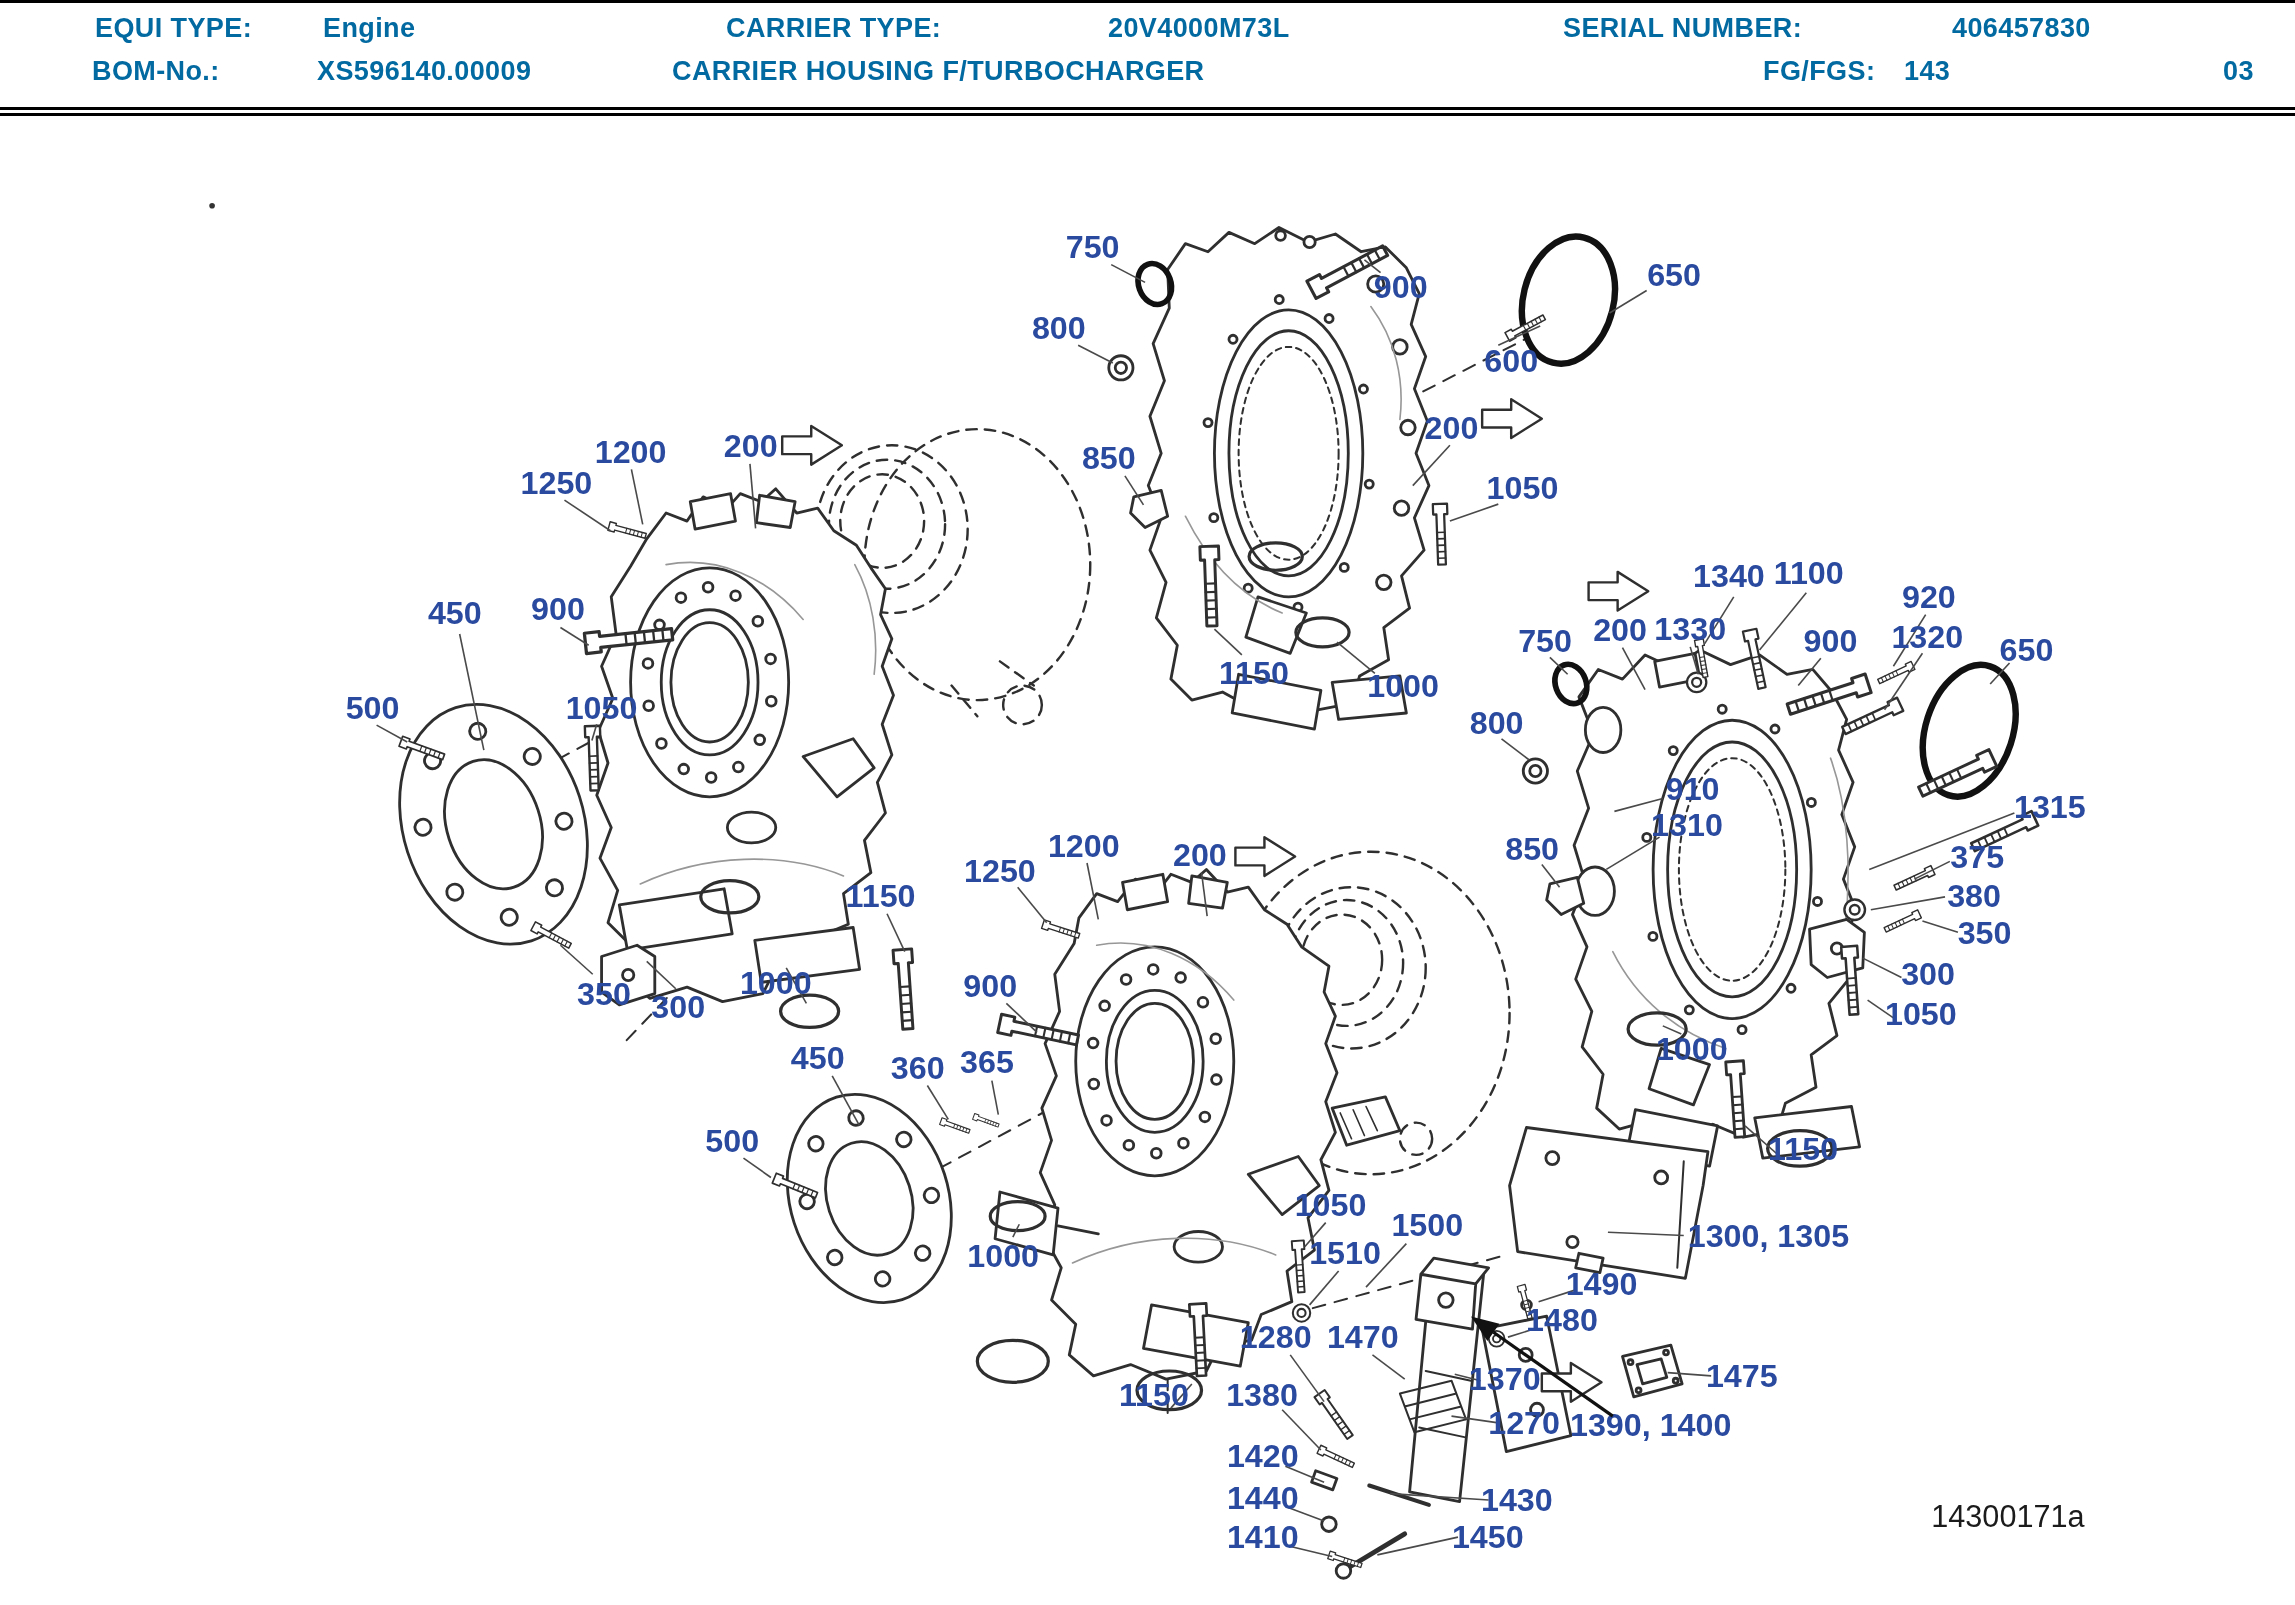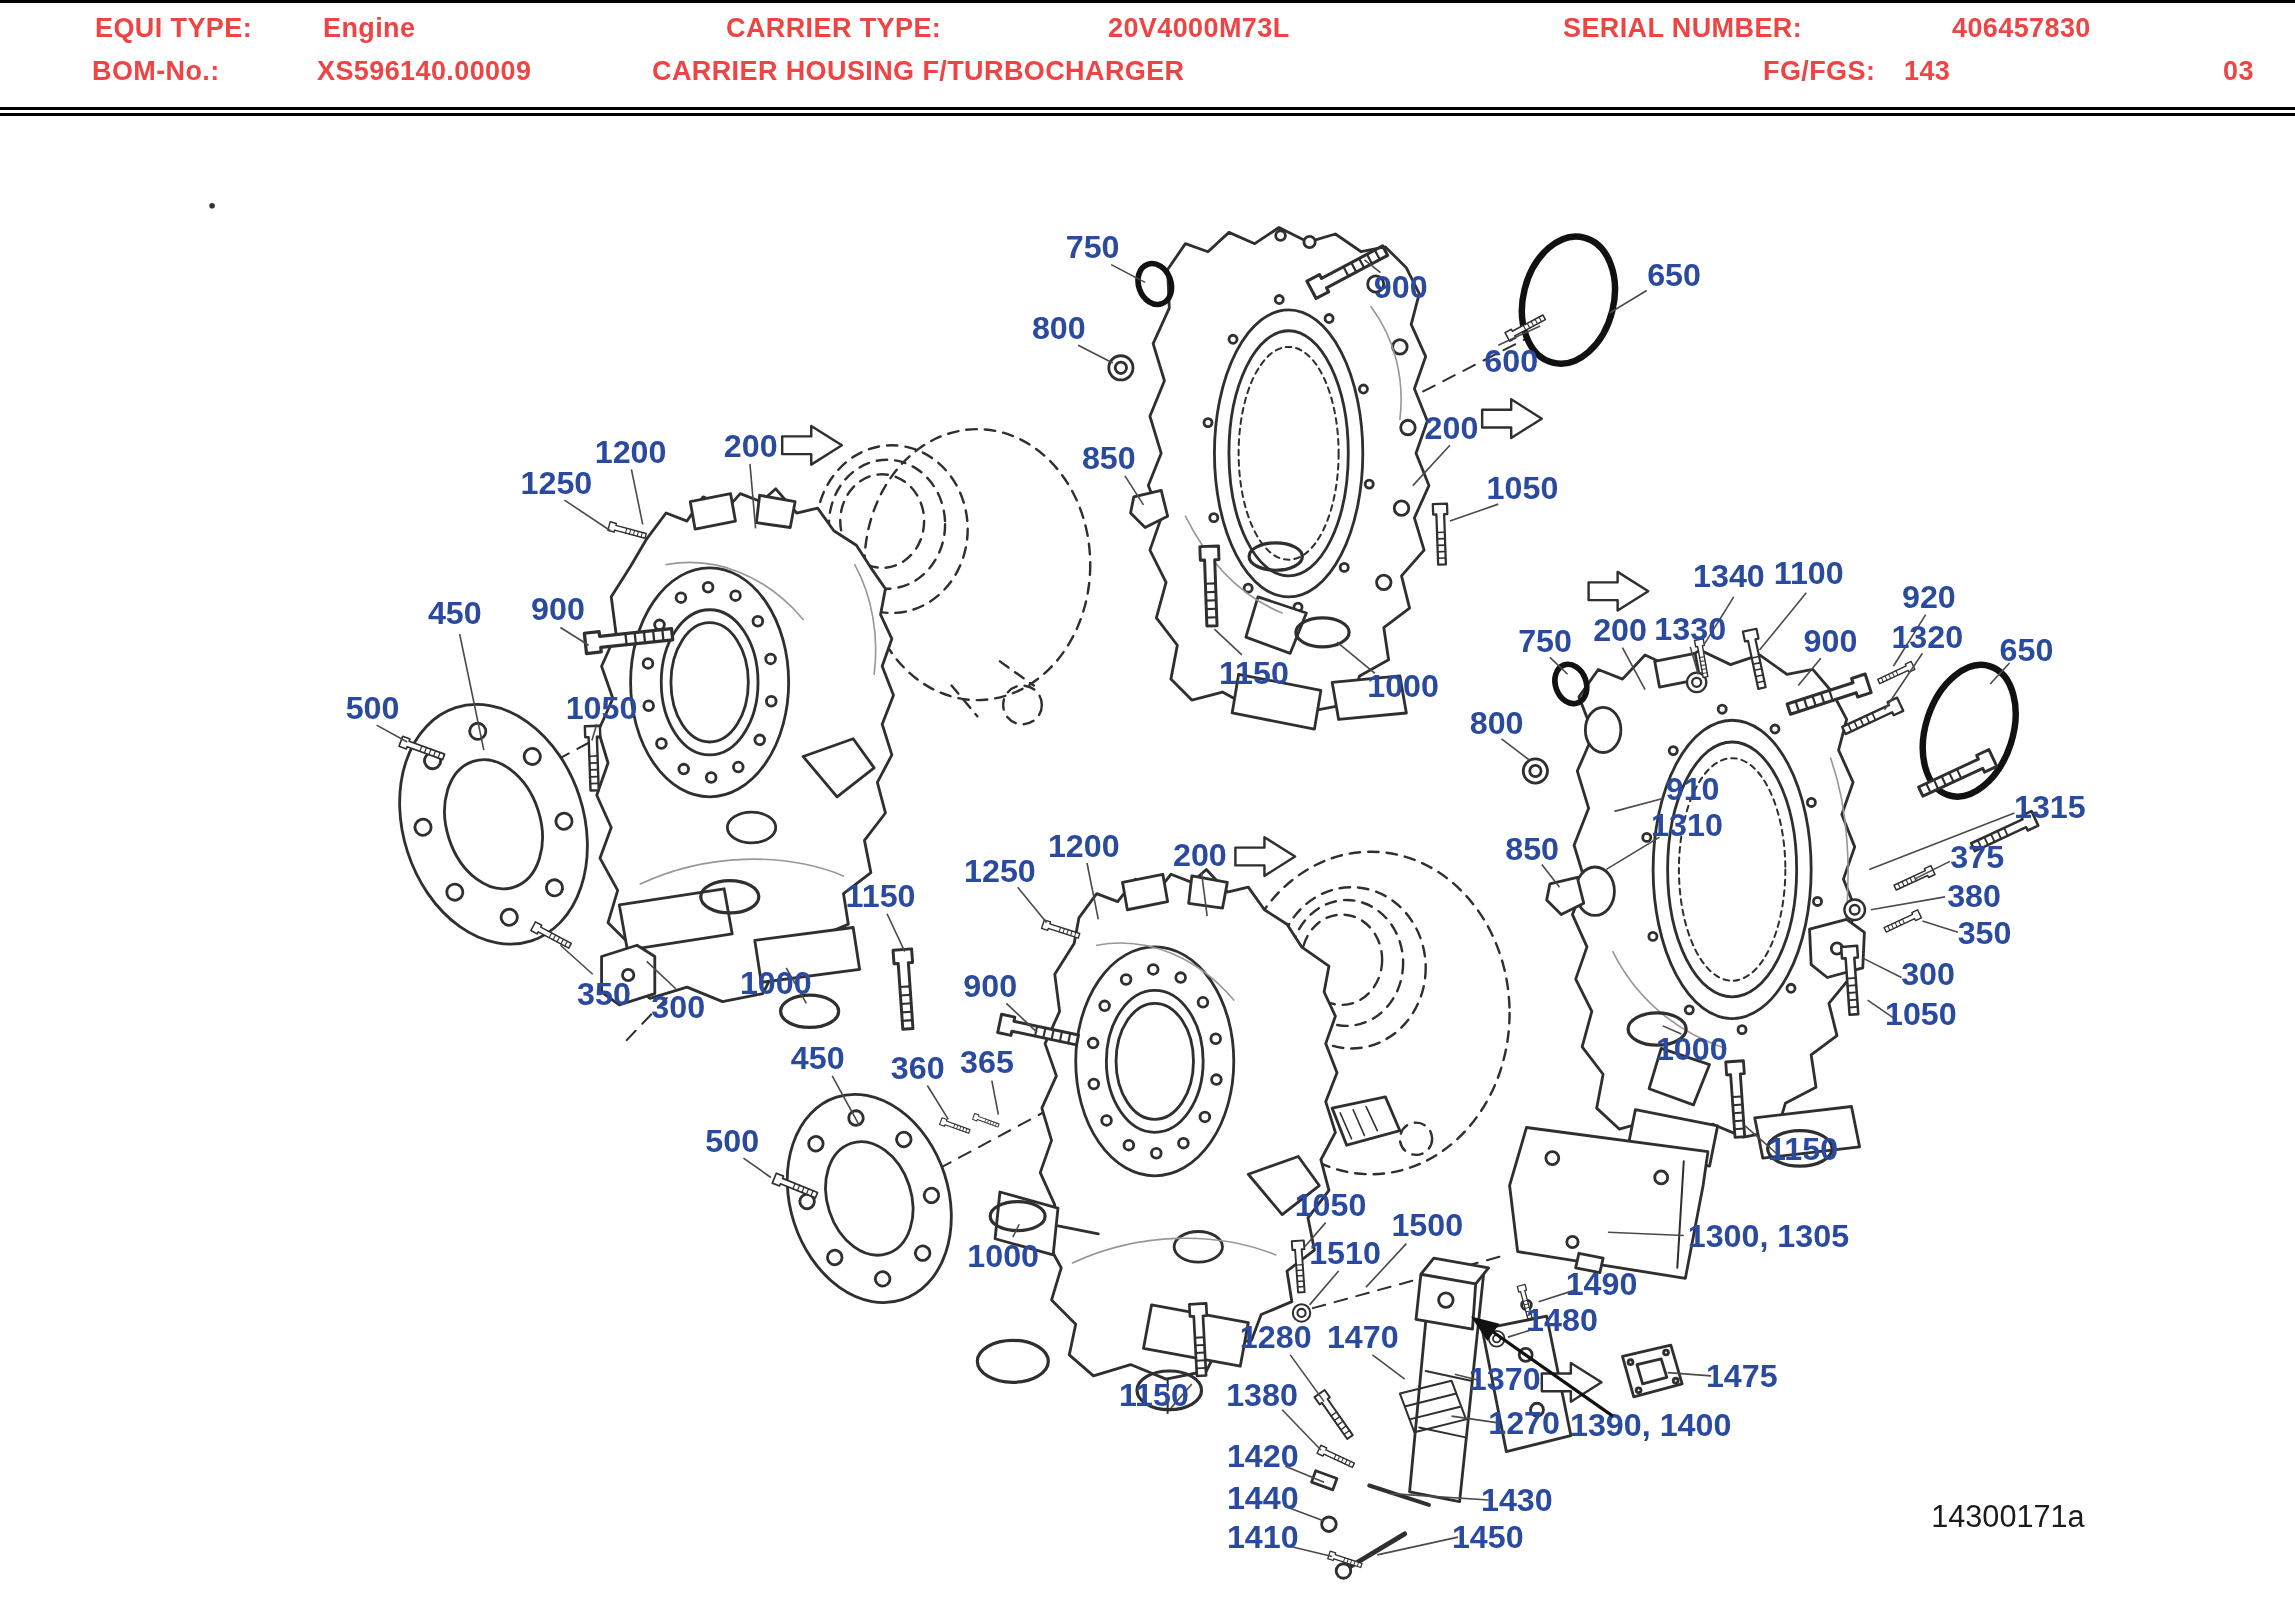--- a/index.html
+++ b/index.html
@@ -1,35 +1,35 @@
 <!DOCTYPE html>
 <html style="font-size:13px"><head>
 <meta charset="utf-8">
 <style>
   html,body{margin:0;padding:0;background:#fff;}
   body{width:2295px;height:1605px;position:relative;font-family:"Liberation Sans",sans-serif;overflow:hidden;}
   .topline{position:absolute;left:0;top:0;width:2295px;height:3.2px;background:#000;}
   .dblrule{position:absolute;left:0;top:107px;width:2295px;height:9px;border-top:3.2px solid #000;border-bottom:3.2px solid #000;box-sizing:border-box;}
-  .hdr{position:absolute;font-weight:bold;font-size:27px;color:#ef4444;white-space:nowrap;letter-spacing:0.4px;}
+  .hdr{position:absolute;font-weight:bold;font-size:27px;color:#0369a1;white-space:nowrap;letter-spacing:0.4px;}
   .r1{top:13px;} .r2{top:56px;}
   #diagram{position:absolute;left:0;top:0;}
 </style>
 </head>
 <body>
 
 <div class="topline"></div>
 <span class="hdr r1" style="left:95px">EQUI TYPE:</span>
 <span class="hdr r1" style="left:323px">Engine</span>
 <span class="hdr r1" style="left:726px">CARRIER TYPE:</span>
 <span class="hdr r1" style="left:1108px">20V4000M73L</span>
 <span class="hdr r1" style="left:1563px">SERIAL NUMBER:</span>
 <span class="hdr r1" style="left:1952px">406457830</span>
 <span class="hdr r2" style="left:92px">BOM-No.:</span>
 <span class="hdr r2" style="left:317px">XS596140.00009</span>
-<span class="hdr r2" style="left:652px">CARRIER HOUSING F/TURBOCHARGER</span>
+<span class="hdr r2" style="left:672px">CARRIER HOUSING F/TURBOCHARGER</span>
 <span class="hdr r2" style="left:1763px">FG/FGS:</span>
 <span class="hdr r2" style="left:1904px">143</span>
 <span class="hdr r2" style="left:2223px">03</span>
 <div class="dblrule"></div>
 
 <svg id="diagram" width="2295" height="1605" viewBox="0 0 2846 1990" xmlns="http://www.w3.org/2000/svg">
   <defs>
     <g id="bolt">
       <path d="M-14,-11 h16 v5 h78 v12 h-78 v5 h-16 z" fill="#fff"></path>
       <path d="M30,-6 v12 M40,-6 v12 M50,-6 v12 M60,-6 v12 M70,-6 v12" stroke-width="2.5"></path>

